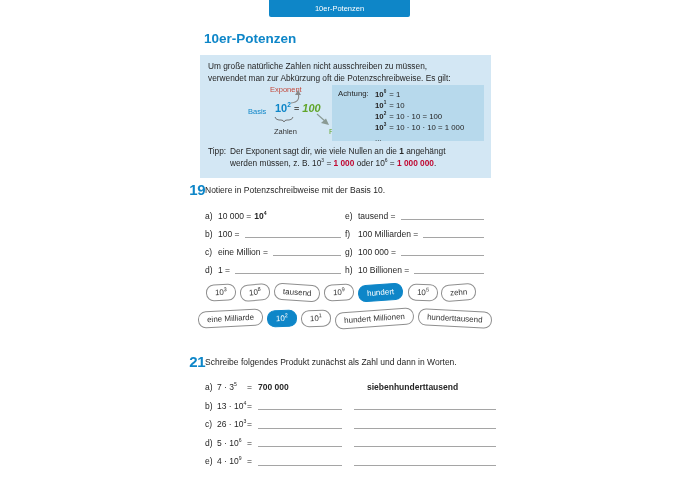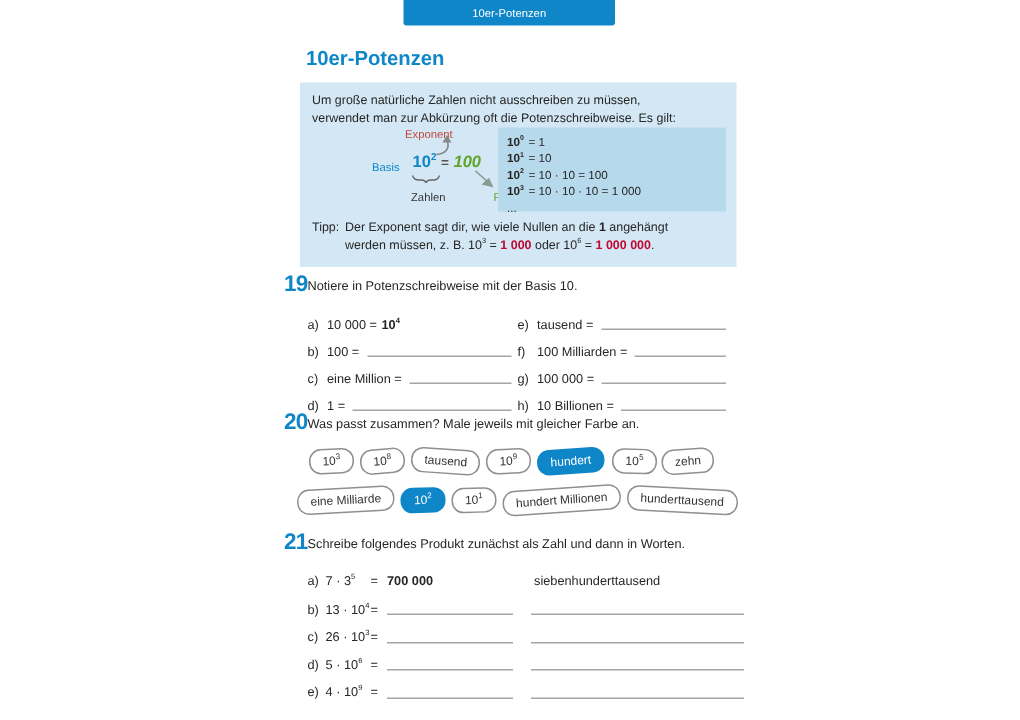--- a/index.html
+++ b/index.html
@@ -70,21 +70,21 @@
   .pill.filled{background:#0e86c8;border-color:#0e86c8;color:#fff;}
   .pill sup{font-size:5.5px;}
 
   #ex21{top:355px;}
   .p-items{margin-left:19px;margin-top:6px;}
   .p-item{display:flex;align-items:flex-end;height:18.5px;box-sizing:border-box;padding-bottom:3px;font-size:8.5px;}
   .p-item .lbl{width:12px;line-height:1;}
   .p-item .expr{width:30px;line-height:1;white-space:nowrap;}
   .p-item .eq{width:11px;line-height:1;}
   .p-num-ans{width:86px;font-weight:bold;line-height:1;}
-  .p-word-ans{font-weight:normal;line-height:1;margin-left:12px;}
+  .p-word-ans{font-weight:bold;line-height:1;margin-left:23px;}
   .p-line1{width:84px;border-bottom:1px solid #a5a5a5;height:0;margin-bottom:0;}
   .p-line2{flex:1;border-bottom:1px solid #a5a5a5;height:0;margin:0 2px 0 12px;}
 </style>
 </head>
 <body>
 
 <div class="page">
 
   <div class="tab">10er-Potenzen</div>
 
@@ -113,20 +113,21 @@
       </svg>
       <span class="d-potenz">Zahlen</span>
       <svg class="arr-pw" width="18" height="14" viewBox="0 0 18 14">
         <path d="M3 1 L12 9" fill="none" stroke="#8a9a94" stroke-width="1.1"></path>
         <polygon points="15,12 12,5.5 7,10" fill="#8a9a94"></polygon>
       </svg>
       <span class="d-potenzwert">Potenzwert</span>
     </div>
 
     <div class="achtung">
+      <div class="a-label">Achtung:</div>
       <div class="a-rows">
         <div class="a-row"><span class="pw"><span>10</span><sup>0</sup></span><span class="rest">=  1</span></div>
         <div class="a-row"><span class="pw"><span>10</span><sup>1</sup></span><span class="rest">=  10</span></div>
         <div class="a-row"><span class="pw"><span>10</span><sup>2</sup></span><span class="rest">=  10 · 10 = 100</span></div>
         <div class="a-row"><span class="pw"><span>10</span><sup>3</sup></span><span class="rest">=  10 · 10 · 10 = 1 000</span></div>
         <div class="a-row pw">...</div>
       </div>
     </div>
 
     <div class="tipp">
@@ -185,24 +186,20 @@
         <div class="item">
           <span class="lbl">h)</span>
           <span class="txt">10 Billionen =</span>
           <span class="line"></span>
         </div>
       </div>
     </div>
   </div>
 
   <div class="ex" id="ex20">
-    <div class="ex-head">
-      <div class="ex-num">20</div>
-      <div class="ex-prompt">Was passt zusammen? Male jeweils mit gleicher Farbe an.</div>
-    </div>
     <div class="pill-rows">
       <div class="pill-row first">
         <div class="pill" style="--r:-3deg"><span>10</span><sup>3</sup></div>
         <div class="pill" style="--r:-5deg"><span>10</span><sup>8</sup></div>
         <div class="pill" style="--r:4deg"><span>tausend</span></div>
         <div class="pill" style="--r:-3deg"><span>10</span><sup>9</sup></div>
         <div class="pill filled" style="--r:-4deg"><span>hundert</span></div>
         <div class="pill" style="--r:2deg"><span>10</span><sup>5</sup></div>
         <div class="pill" style="--r:-4deg"><span>zehn</span></div>
       </div>

